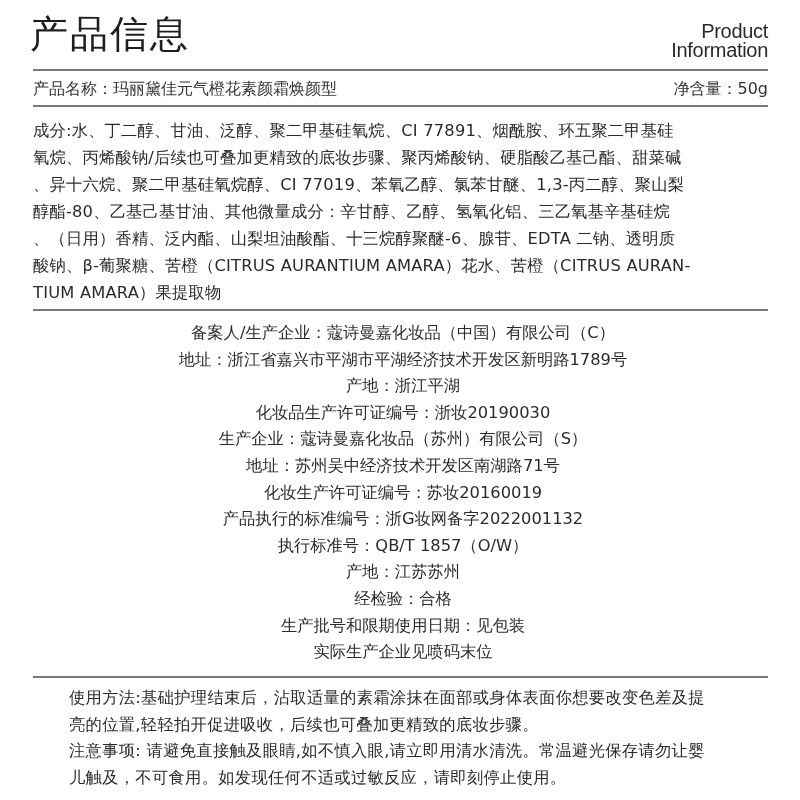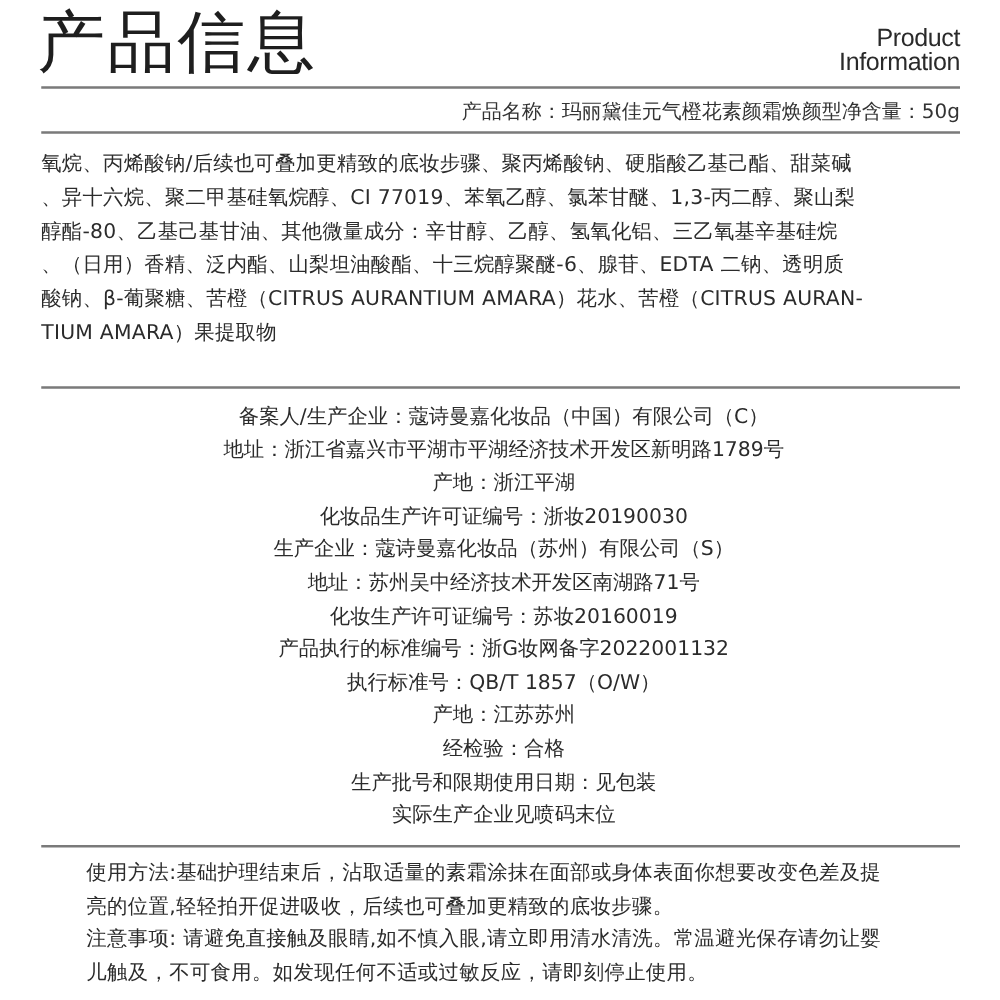--- a/index.html
+++ b/index.html
@@ -5,39 +5,39 @@
     html, body { margin: 0; padding: 0; background: #ffffff; }
     body {
       width: 800px; height: 800px; overflow: hidden; position: relative;
       font-family: "DejaVu Sans", "Liberation Sans", sans-serif;
       color: #222222;
     }
     .page { position: absolute; left: 0; top: 0; width: 800px; height: 800px; }
 
     .title-cn {
       position: absolute; left: 30px; top: 2px;
-      font-size: 54px; line-height: 64px; letter-spacing: 2px;
+      font-size: 38px; line-height: 64px; letter-spacing: 2px;
       font-weight: normal; color: #1e1e1e; margin: 0;
     }
     .title-en {
       position: absolute; right: 32px; top: 22px; text-align: right;
       font-family: "Liberation Sans", sans-serif;
       font-size: 20px; line-height: 19px; color: #2a2a2a; letter-spacing: -0.3px;
     }
     .rule {
       position: absolute; left: 33px; width: 735px; height: 2px; background: #7a7a7a;
     }
     .rule.r1 { top: 69px; }
     .rule.r2 { top: 105px; }
     .rule.r3 { top: 309px; }
     .rule.r4 { top: 676px; }
 
     .name-row {
       position: absolute; left: 33px; top: 74px; width: 735px; height: 30px;
-      display: flex; justify-content: flex-end; align-items: center;
+      display: flex; justify-content: space-between; align-items: center;
       font-size: 16px; color: #333;
     }
     .name-row .label, .name-row .value { white-space: nowrap; }
 
     .block {
       position: absolute; left: 33px; width: 740px;
       font-size: 16.3px; color: #2b2b2b;
     }
     .ingredients { top: 117px; line-height: 27px; letter-spacing: 0.2px; }
     .ingredients p { margin: 0; white-space: nowrap; }
@@ -66,20 +66,21 @@
       <span>产品名称：</span><span>玛丽黛佳元气橙花素颜霜焕颜型</span>
     </span>
     <span class="value">
       <span>净含量：</span><span>50g</span>
     </span>
   </div>
 
   <div class="rule r2"></div>
 
   <div class="block ingredients">
+    <p>成分:水、丁二醇、甘油、泛醇、聚二甲基硅氧烷、CI 77891、烟酰胺、环五聚二甲基硅</p>
     <p>氧烷、丙烯酸钠/后续也可叠加更精致的底妆步骤、聚丙烯酸钠、硬脂酸乙基己酯、甜菜碱</p>
     <p>、异十六烷、聚二甲基硅氧烷醇、CI 77019、苯氧乙醇、氯苯甘醚、1,3-丙二醇、聚山梨</p>
     <p>醇酯-80、乙基己基甘油、其他微量成分：辛甘醇、乙醇、氢氧化铝、三乙氧基辛基硅烷</p>
     <p>、（日用）香精、泛内酯、山梨坦油酸酯、十三烷醇聚醚-6、腺苷、EDTA 二钠、透明质</p>
     <p>酸钠、β-葡聚糖、苦橙（CITRUS AURANTIUM AMARA）花水、苦橙（CITRUS AURAN-</p>
     <p>TIUM AMARA）果提取物</p>
   </div>
 
   <div class="rule r3"></div>
 

